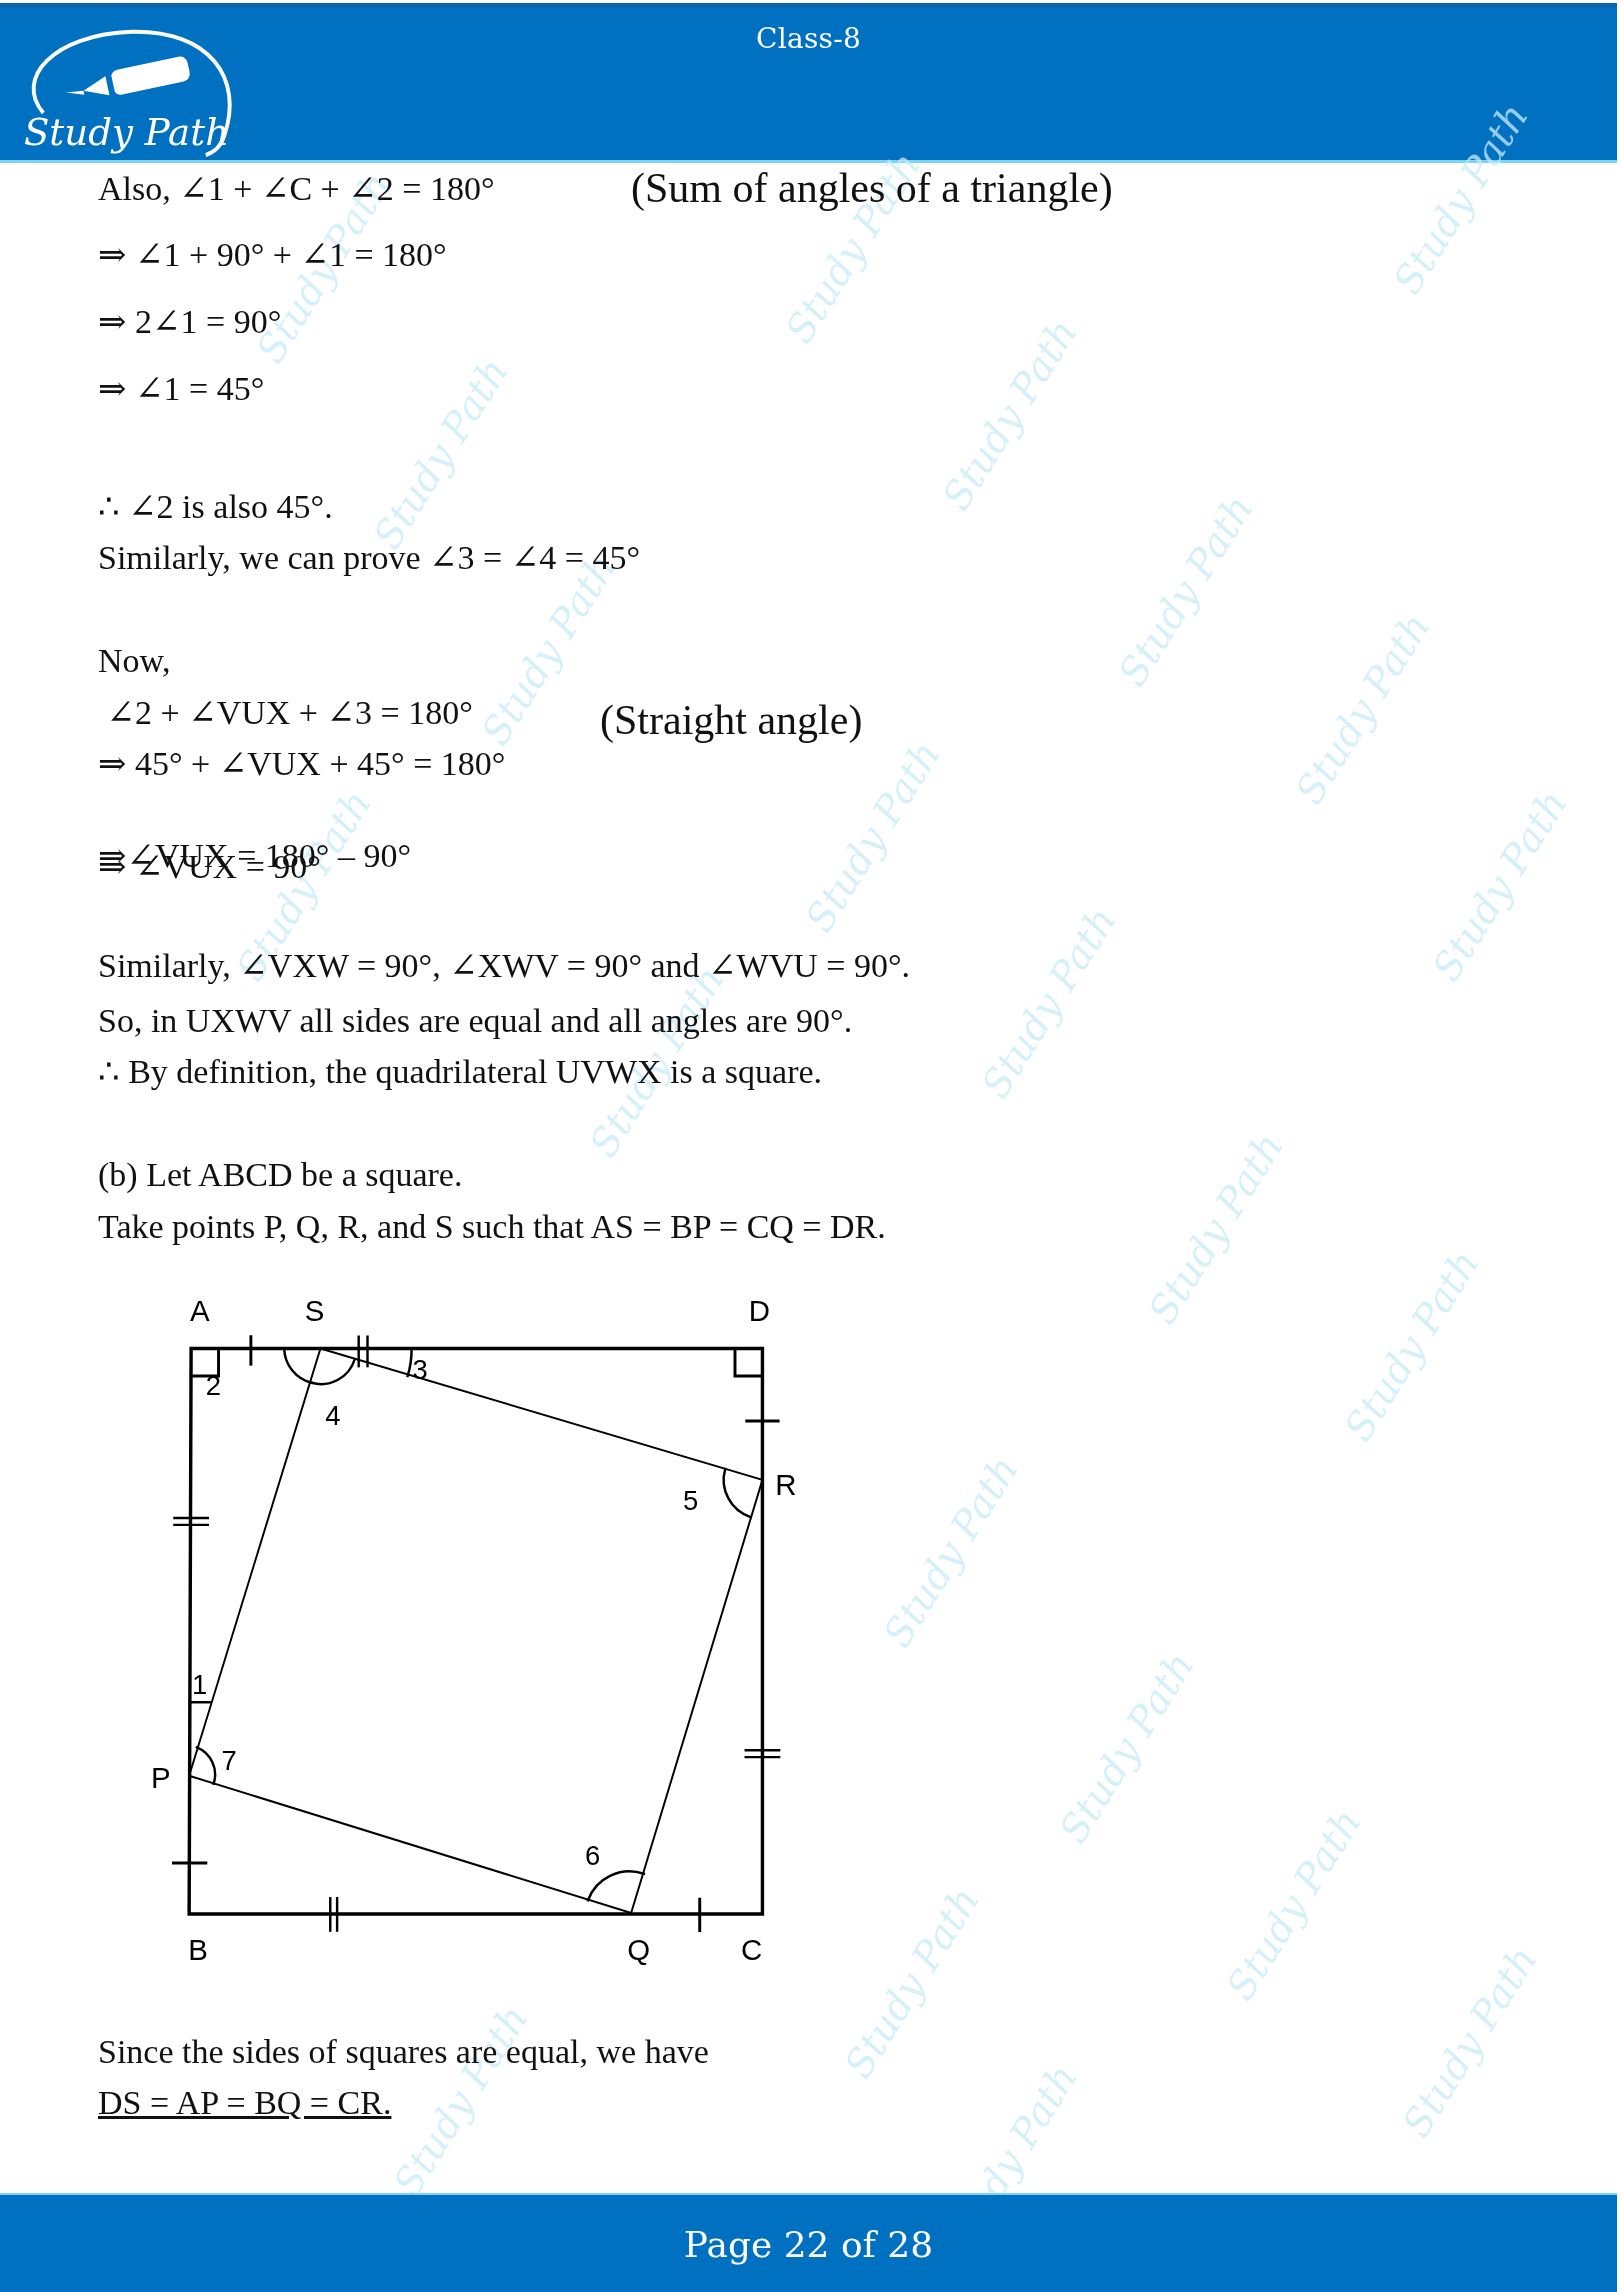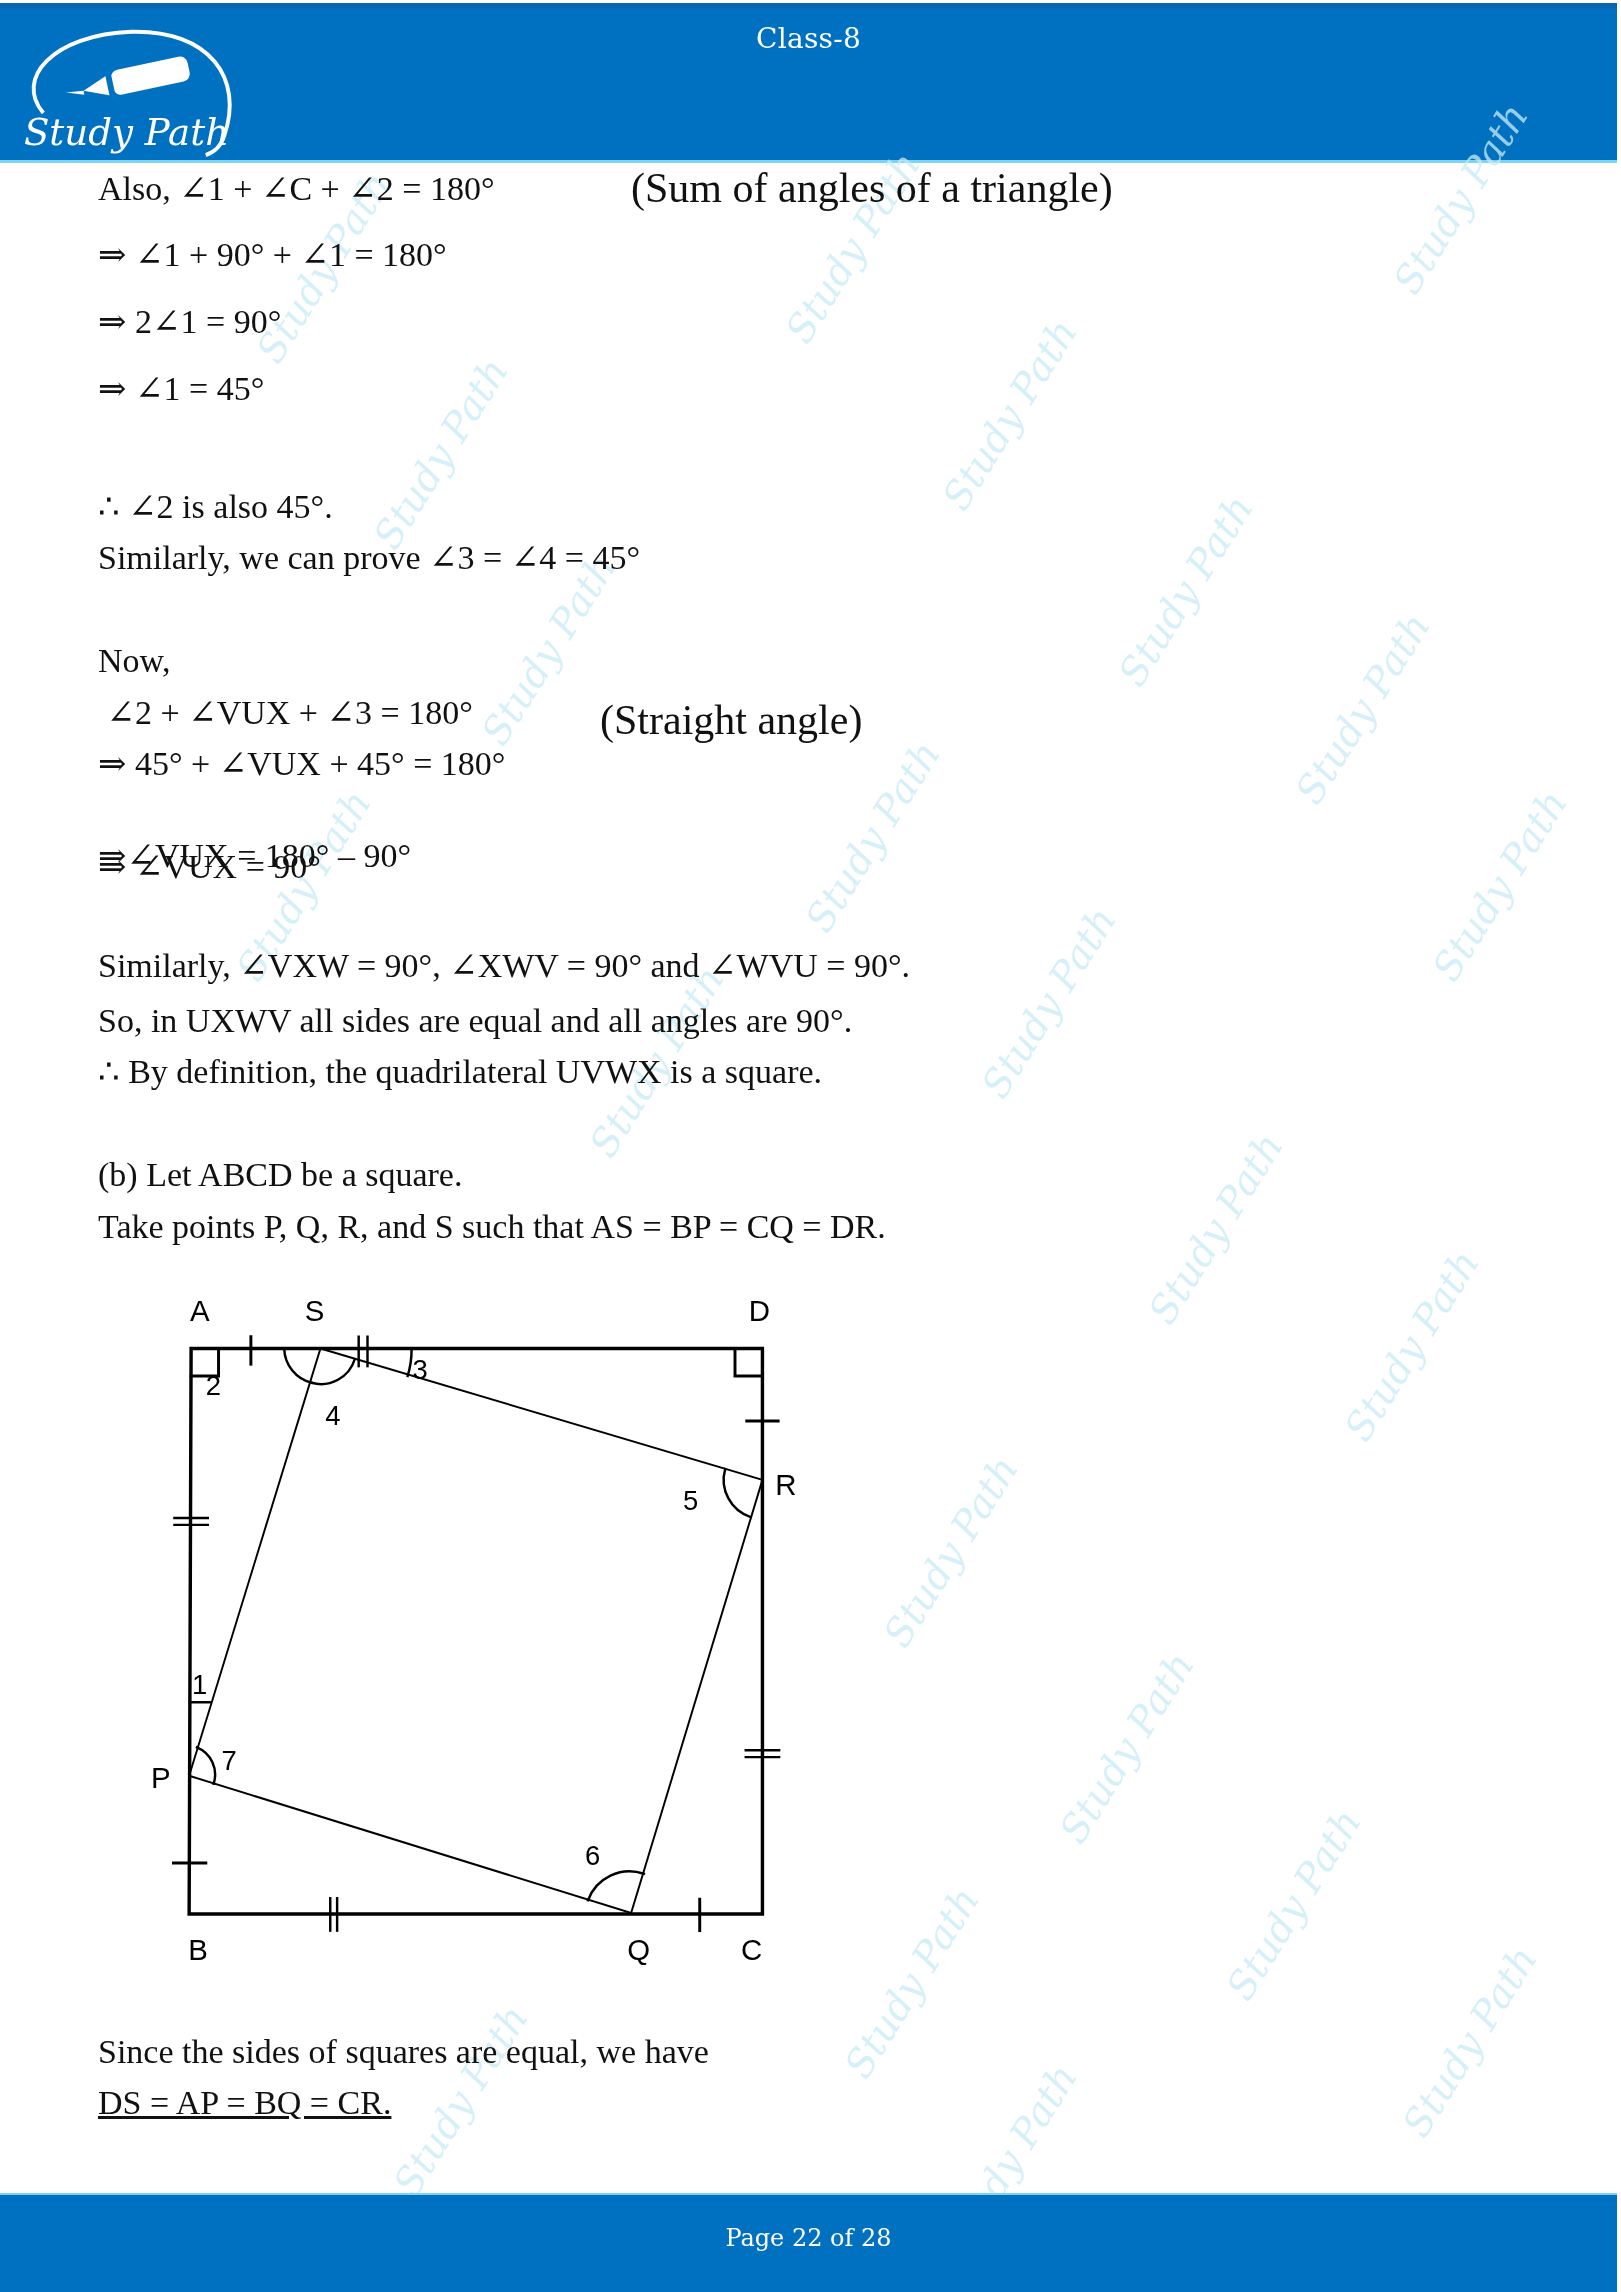--- a/index.html
+++ b/index.html
@@ -37,21 +37,21 @@
 
     .diagram { position: absolute; left: 98px; top: 1274px; width: 735px; height: 735px; }
     .diagram svg text { font-family: "Liberation Sans", "DejaVu Sans", sans-serif; }
 
     .footer {
       position: absolute; left: 0; top: 2193px; width: 1617px; height: 100px;
       background: #0070c0; border-top: 2.9px solid #7fd3f0; box-sizing: border-box;
     }
     .footer-text {
       position: absolute; left: 0; right: 0; top: 29px; text-align: center; color: #fff;
-      font-size: 24px; font-family: "DejaVu Serif", serif;
+      font-size: 36px; font-family: "DejaVu Serif", serif;
     }
   </style>
 </head>
 <body>
 
 <div class="header">
   <svg class="logo" viewBox="0 0 230 142">
     <path d="M30 95 C 0 60, 40 15, 120 12 C 200 10, 235 60, 215 118 C 212 128, 205 135, 196 138" fill="none" stroke="#fff" stroke-width="4"></path>
     <g transform="rotate(-12 120 62)">
       <rect x="100" y="48" width="80" height="26" rx="8" fill="#fff"></rect>

